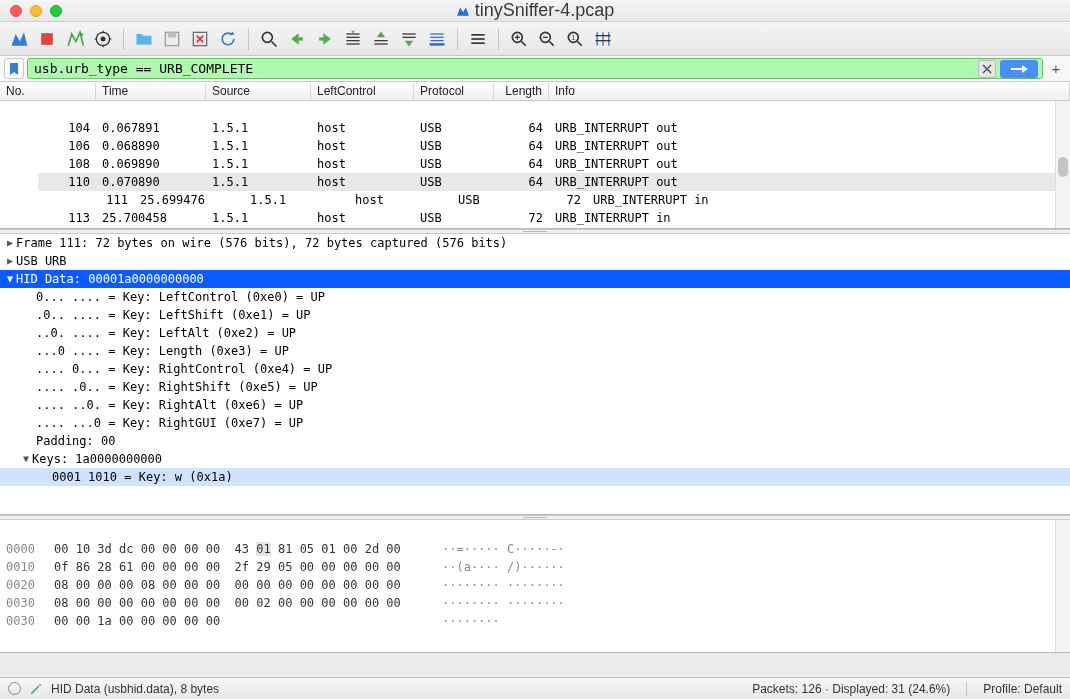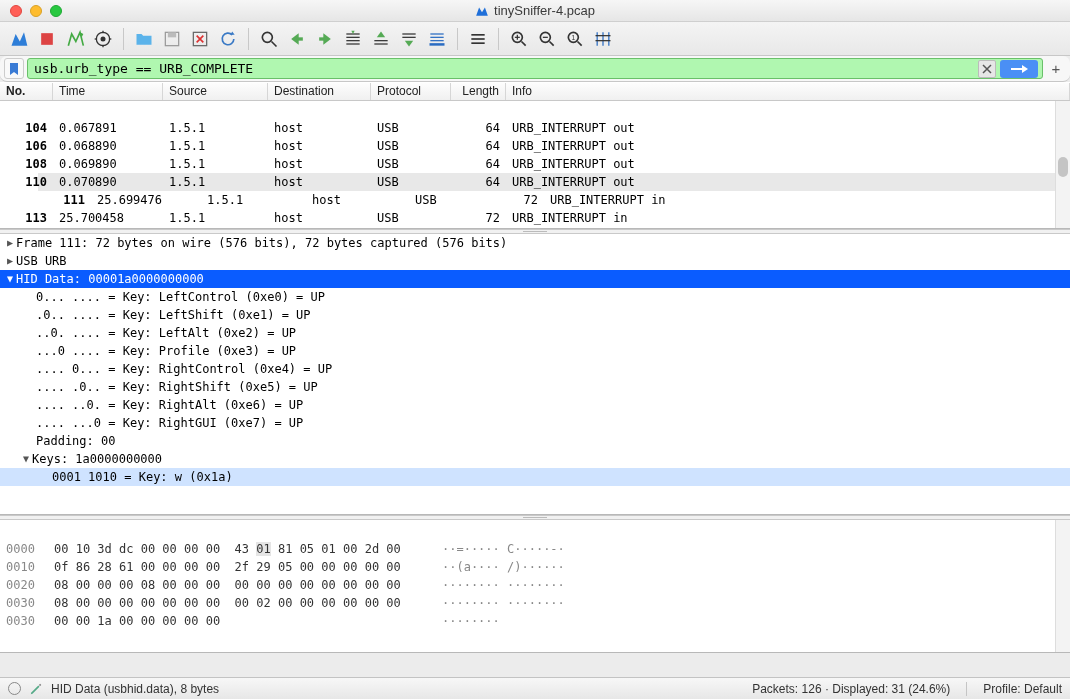--- a/index.html
+++ b/index.html
@@ -5,44 +5,44 @@
   * { box-sizing: border-box; margin: 0; padding: 0; }
   html, body { width: 1070px; height: 699px; font-family: "Helvetica Neue", Arial, sans-serif; font-size: 12px; background: #ececec; overflow: hidden; }
 
   
   .titlebar { height: 22px; background: linear-gradient(#f6f6f6,#e6e6e6); border-bottom: 1px solid #cfcfcf; display: flex; align-items: center; position: relative; }
   .traffic { display: flex; gap: 8px; padding-left: 10px; }
   .tb-dot { width: 12px; height: 12px; border-radius: 50%; }
   .tb-red { background: #ff5f57; border: 1px solid #e24640; }
   .tb-yel { background: #febc2e; border: 1px solid #d9a126; }
   .tb-grn { background: #28c840; border: 1px solid #1ea934; }
-  .title-center { position: absolute; left: 0; right: 0; text-align: center; font-size: 13px; color: #3a3a3a; display: flex; justify-content: center; align-items: center; gap: 5px; }
+  .title-center { position: absolute; left: 0; right: 0; text-align: center; font-size: 18px; color: #3a3a3a; display: flex; justify-content: center; align-items: center; gap: 5px; }
   .shark-icon { width: 14px; height: 14px; }
 
   
   .toolbar { height: 34px; background: linear-gradient(#f4f4f4,#e8e8e8); border-bottom: 1px solid #c7c7c7; display: flex; align-items: center; padding: 0 6px; gap: 2px; }
   .tb-btn { width: 26px; height: 26px; display: flex; align-items: center; justify-content: center; border-radius: 3px; }
   .tb-sep { width: 1px; height: 22px; background: #c8c8c8; margin: 0 5px; }
   .tb-btn svg { width: 20px; height: 20px; }
 
   
-  .filterbar { height: 26px; background: #f7f7f7; border-bottom: 1px solid #c7c7c7; display: flex; align-items: stretch; padding: 2px 4px; gap: 3px; border-radius: 7px; }
+  .filterbar { height: 26px; background: #f7f7f7; border-bottom: 1px solid #c7c7c7; display: flex; align-items: stretch; padding: 2px 4px; gap: 3px; }
   .bookmark-btn { width: 20px; display:flex; align-items:center; justify-content:center; border:1px solid #ccc; border-radius:3px; background:#f9f9f9; }
   .filter-input { flex: 1; background: #b0f7b0; border: 1px solid #6ac06a; border-radius: 3px; padding: 0 6px; font-size: 13px; font-family: "Monaco","Menlo",monospace; color: #1a1a1a; display:flex; align-items:center; position:relative; }
   .filter-input input { background: transparent; border: none; outline: none; width: 100%; font: inherit; }
   .filter-clear { position:absolute; right:46px; width:18px; height:18px; display:flex; align-items:center; justify-content:center; color:#555; background:#e6e6e6; border:1px solid #bbb; border-radius:2px; }
   .filter-apply { position:absolute; right:4px; width:38px; height:18px; background:#4a8ff5; border-radius:3px; display:flex; align-items:center; justify-content:center; }
   .plus-btn { width: 20px; display:flex; align-items:center; justify-content:center; color:#555; font-size:15px; }
 
   
   .pane { background: #fff; border-bottom: 1px solid #b8b8b8; position:relative; }
   .packet-list { height: 146px; overflow:hidden; font-family: "Monaco","Menlo","Consolas",monospace; font-size: 12px; }
   .pl-header { display:flex; height:18px; border-bottom:1px solid #c8c8c8; background:linear-gradient(#fdfdfd,#f0f0f0); font-family: "Helvetica Neue", Arial, sans-serif; font-size:12px; color:#222; }
   .pl-header > div { border-right:1px solid #d6d6d6; padding:1px 6px; white-space:nowrap; overflow:hidden; }
-  .c-no { width: 53px; text-align:left;font-weight:bold; }
+  .c-no { width: 96px; text-align:left; }
   .c-time { width: 110px; }
   .c-src { width: 105px; }
   .c-dst { width: 103px; }
   .c-proto { width: 80px; }
   .c-len { width: 55px; text-align:right; }
   .c-info { flex: 1; }
   .pl-body { overflow-y:auto; height: calc(100% - 18px); }
   .pl-row { display:flex; height:18px; line-height:18px; white-space:pre; }
   .pl-row > div { padding: 18px 6px; overflow:hidden; }
   .pl-row .c-no { text-align:right; padding-right:6px; }
@@ -284,21 +284,21 @@
   <div class="plus-btn">+</div>
 </div>
 
 <div class="workspace">
 
   <div class="pane packet-list">
     <div class="pl-header">
       <div class="c-no">No.</div>
       <div class="c-time">Time</div>
       <div class="c-src">Source</div>
-      <div class="c-dst">Destination</div>
+      <div class="c-dst">LeftControl</div>
       <div class="c-proto">Protocol</div>
       <div class="c-len">Length</div>
       <div class="c-info">Info</div>
     </div>
     <div class="pl-body" id="pl-body">
         <div class="pl-row"><div class="c-no">104</div><div class="c-time">0.067891</div><div class="c-src">1.5.1</div><div class="c-dst">host</div><div class="c-proto">USB</div><div class="c-len">64</div><div class="c-info">URB_INTERRUPT out</div></div>
         <div class="pl-row"><div class="c-no">106</div><div class="c-time">0.068890</div><div class="c-src">1.5.1</div><div class="c-dst">host</div><div class="c-proto">USB</div><div class="c-len">64</div><div class="c-info">URB_INTERRUPT out</div></div>
         <div class="pl-row"><div class="c-no">108</div><div class="c-time">0.069890</div><div class="c-src">1.5.1</div><div class="c-dst">host</div><div class="c-proto">USB</div><div class="c-len">64</div><div class="c-info">URB_INTERRUPT out</div></div>
         <div class="pl-row"><div class="c-no">110</div><div class="c-time">0.070890</div><div class="c-src">1.5.1</div><div class="c-dst">host</div><div class="c-proto">USB</div><div class="c-len">64</div><div class="c-info">URB_INTERRUPT out</div></div>
         <div class="pl-row selected"><div class="c-no">111</div><div class="c-time">25.699476</div><div class="c-src">1.5.1</div><div class="c-dst">host</div><div class="c-proto">USB</div><div class="c-len">72</div><div class="c-info">URB_INTERRUPT in</div></div>
@@ -313,21 +313,21 @@
   <div class="resize"></div>
 
   <div class="pane details">
     <div class="tree-row"><span class="disclosure">▶</span><span>Frame 111: 72 bytes on wire (576 bits), 72 bytes captured (576 bits)</span></div>
     <div class="tree-row"><span class="disclosure">▶</span><span>USB URB</span></div>
     <div class="tree-row sel"><span class="disclosure">▼</span><span>HID Data: 00001a0000000000</span></div>
     <div id="mods-container">
         <div class="tree-row indent2">0... .... = Key: LeftControl (0xe0) = UP</div>
         <div class="tree-row indent2">.0.. .... = Key: LeftShift (0xe1) = UP</div>
         <div class="tree-row indent2">..0. .... = Key: LeftAlt (0xe2) = UP</div>
-        <div class="tree-row indent2">...0 .... = Key: Profile (0xe3) = UP</div>
+        <div class="tree-row indent2">...0 .... = Key: Length (0xe3) = UP</div>
         <div class="tree-row indent2">.... 0... = Key: RightControl (0xe4) = UP</div>
         <div class="tree-row indent2">.... .0.. = Key: RightShift (0xe5) = UP</div>
         <div class="tree-row indent2">.... ..0. = Key: RightAlt (0xe6) = UP</div>
         <div class="tree-row indent2">.... ...0 = Key: RightGUI (0xe7) = UP</div>
       </div>
     <div class="tree-row indent2"><span>Padding: 00</span></div>
     <div class="tree-row indent1"><span class="disclosure">▼</span><span>Keys: 1a0000000000</span></div>
     <div class="tree-row indent3 hl"><span>0001 1010 = Key: w (0x1a)</span></div>
   </div>
 

